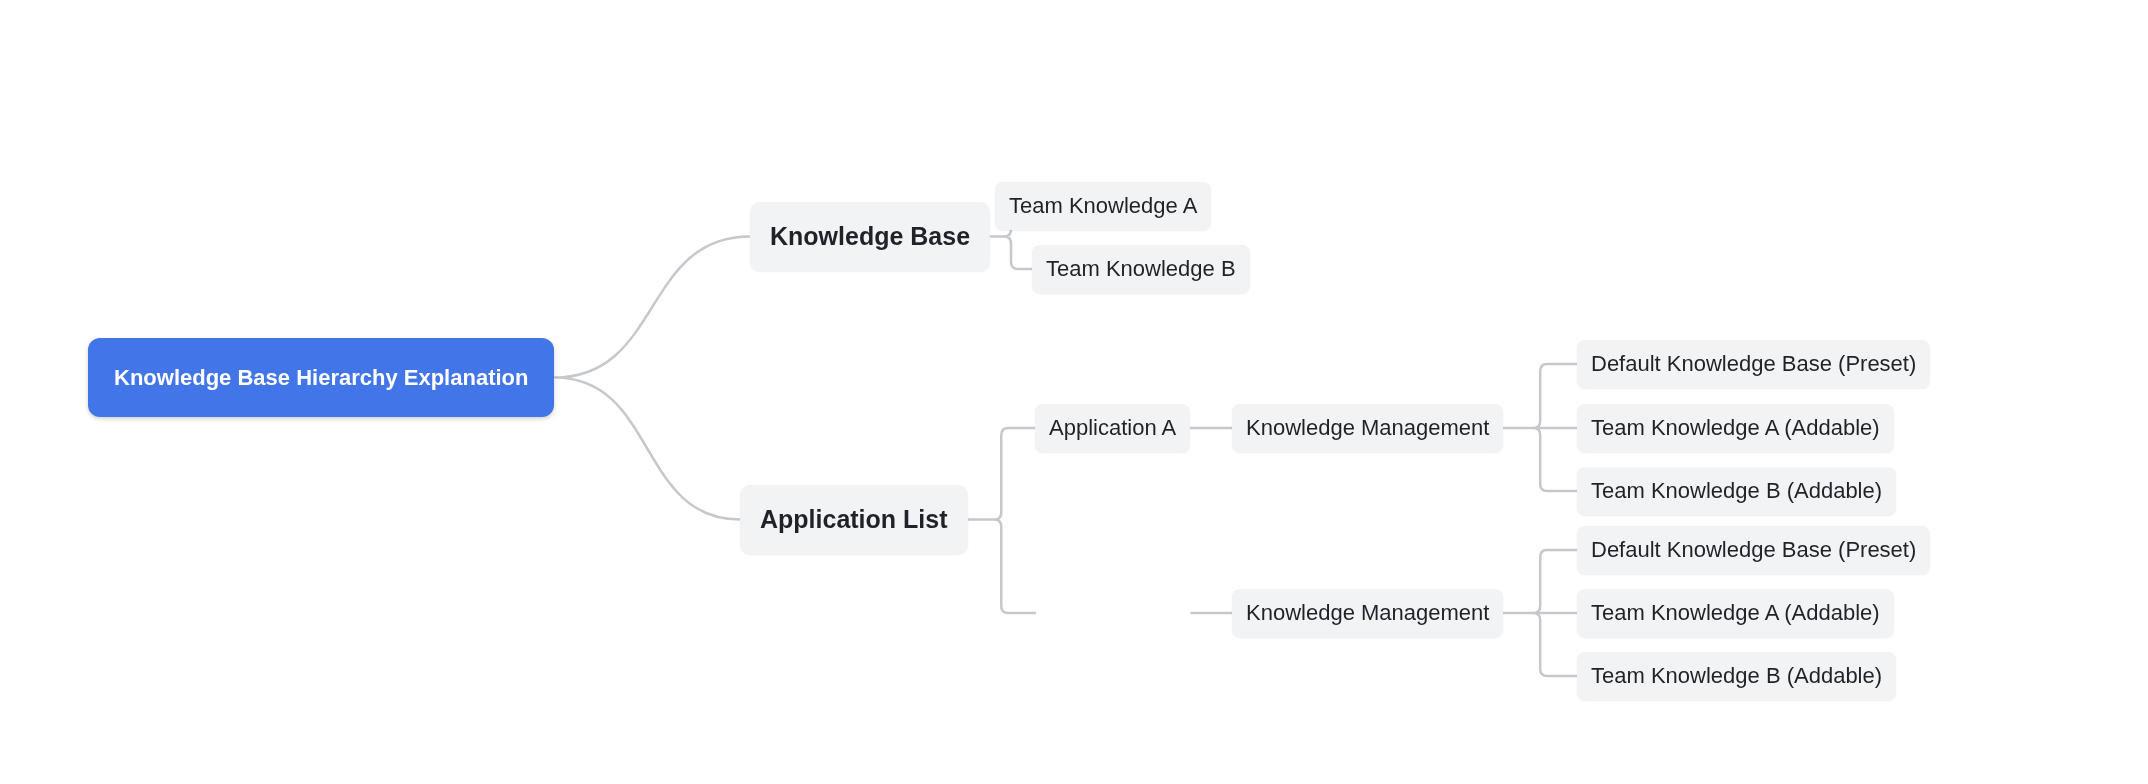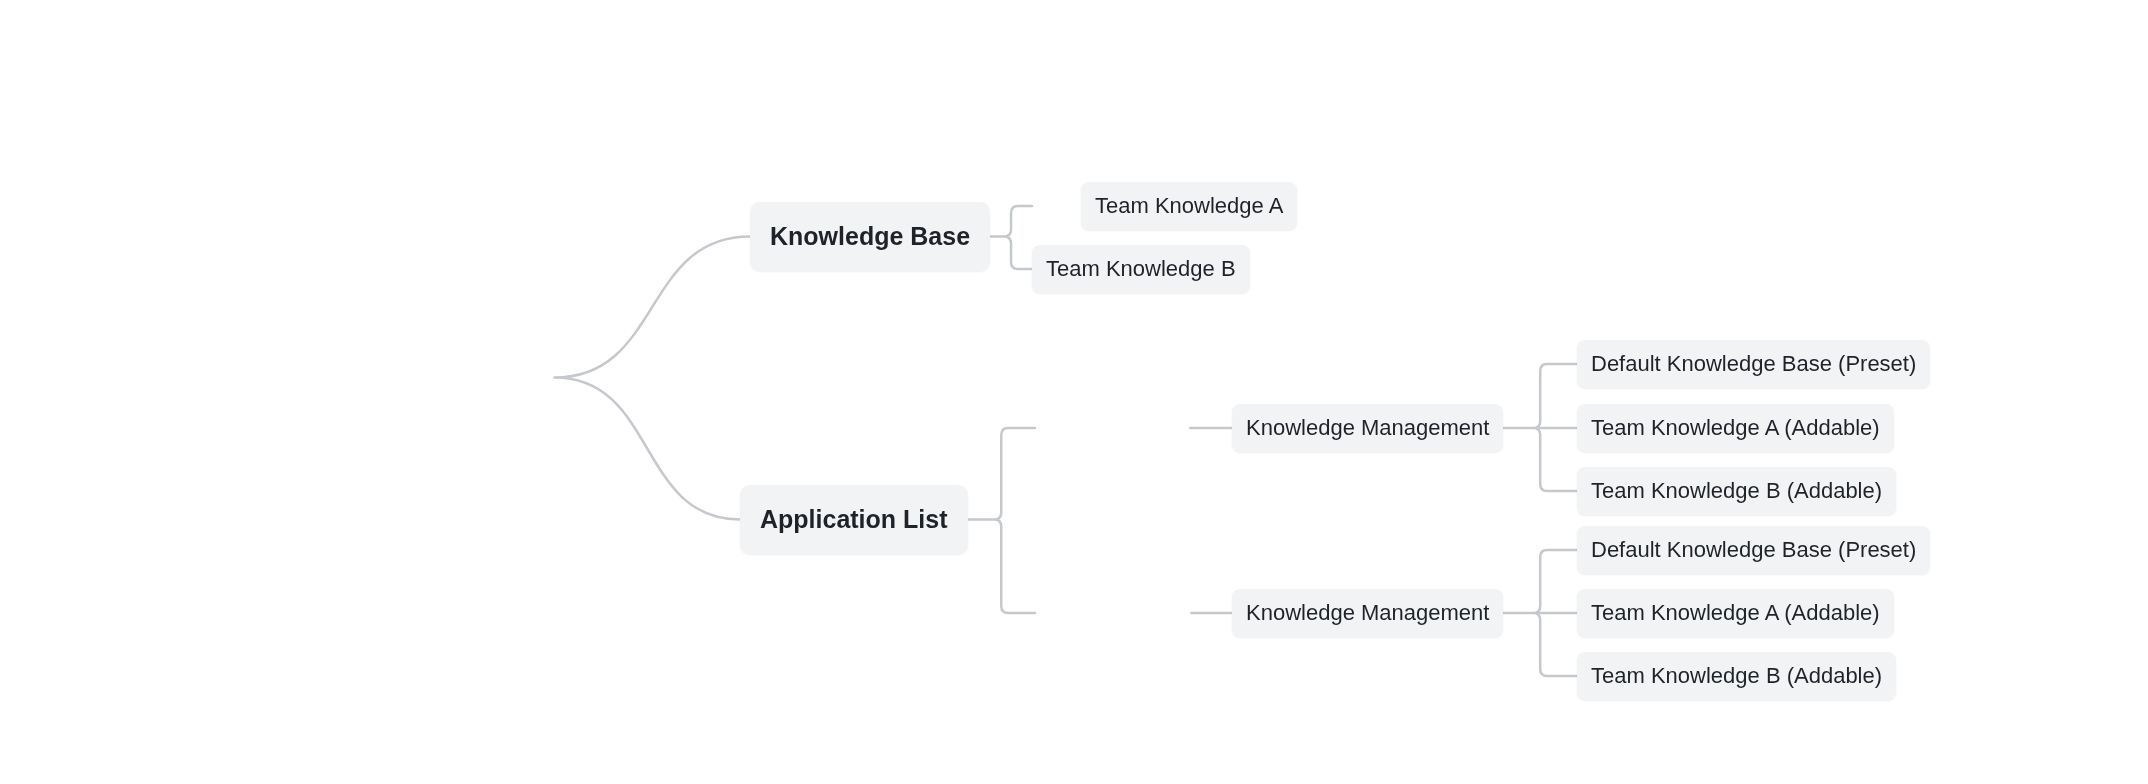--- a/index.html
+++ b/index.html
@@ -64,29 +64,31 @@
   }
 </style>
 </head>
 <body>
 
 <div class="canvas">
   <svg id="connectors" width="2148" height="784" viewBox="0 0 2148 784">
       <path d="M 554.46875 377.5 C 662.0109375 377.5 642.4578125 236.5 750 236.5 M 554.46875 377.5 C 656.5109375 377.5 637.9578125 519.5 740 519.5 M 990.0625 236.5 L 1004.03125 236.5 Q 1011.03125 236.5 1011.03125 229.5 L 1011.03125 213 Q 1011.03125 206 1018.03125 206 L 1032 206 M 990.0625 236.5 L 1004.03125 236.5 Q 1011.03125 236.5 1011.03125 243.5 L 1011.03125 262 Q 1011.03125 269 1018.03125 269 L 1032 269 M 967.5 519.5 L 994.25 519.5 Q 1001.25 519.5 1001.25 512.5 L 1001.25 435 Q 1001.25 428 1008.25 428 L 1035 428 M 967.5 519.5 L 994.25 519.5 Q 1001.25 519.5 1001.25 526.5 L 1001.25 606 Q 1001.25 613 1008.25 613 L 1035 613 M 1190.203125 428 L 1232 428 M 1191.421875 613 L 1232 613 M 1503.390625 428 L 1533.1953125 428 Q 1540.1953125 428 1540.1953125 421 L 1540.1953125 371 Q 1540.1953125 364 1547.1953125 364 L 1577 364 M 1503.390625 428 L 1577 428 M 1503.390625 428 L 1533.1953125 428 Q 1540.1953125 428 1540.1953125 435 L 1540.1953125 484 Q 1540.1953125 491 1547.1953125 491 L 1577 491 M 1503.390625 613 L 1533.1953125 613 Q 1540.1953125 613 1540.1953125 606 L 1540.1953125 557 Q 1540.1953125 550 1547.1953125 550 L 1577 550 M 1503.390625 613 L 1577 613 M 1503.390625 613 L 1533.1953125 613 Q 1540.1953125 613 1540.1953125 620 L 1540.1953125 669 Q 1540.1953125 676 1547.1953125 676 L 1577 676 "></path>
     </svg>
 
+  <div class="node root" style="left:88px; top:338px;">Knowledge Base Hierarchy Explanation</div>
 
   <div class="node branch" style="left:750px; top:202px;">Knowledge Base</div>
 
-  <div class="node child" style="left:1081px; top:182px;">Team Knowledge A</div>
+  <div class="node child" style="left:995px; top:182px;">Team Knowledge A</div>
 
   <div class="node child" style="left:1032px; top:245px;text-align:center;">Team Knowledge B</div>
 
   <div class="node branch" style="left:740px; top:485px;">Application List</div>
 
+  <div class="node child" style="left:1035px; top:404px;">Application A</div>
 
   <div class="node child" style="left:1232px; top:404px;">Knowledge Management</div>
 
   <div class="node child" style="left:1577px; top:340px;">Default Knowledge Base (Preset)</div>
 
   <div class="node child" style="left:1577px; top:404px;">Team Knowledge A (Addable)</div>
 
   <div class="node child" style="left:1577px; top:467px;">Team Knowledge B (Addable)</div>
 
 

